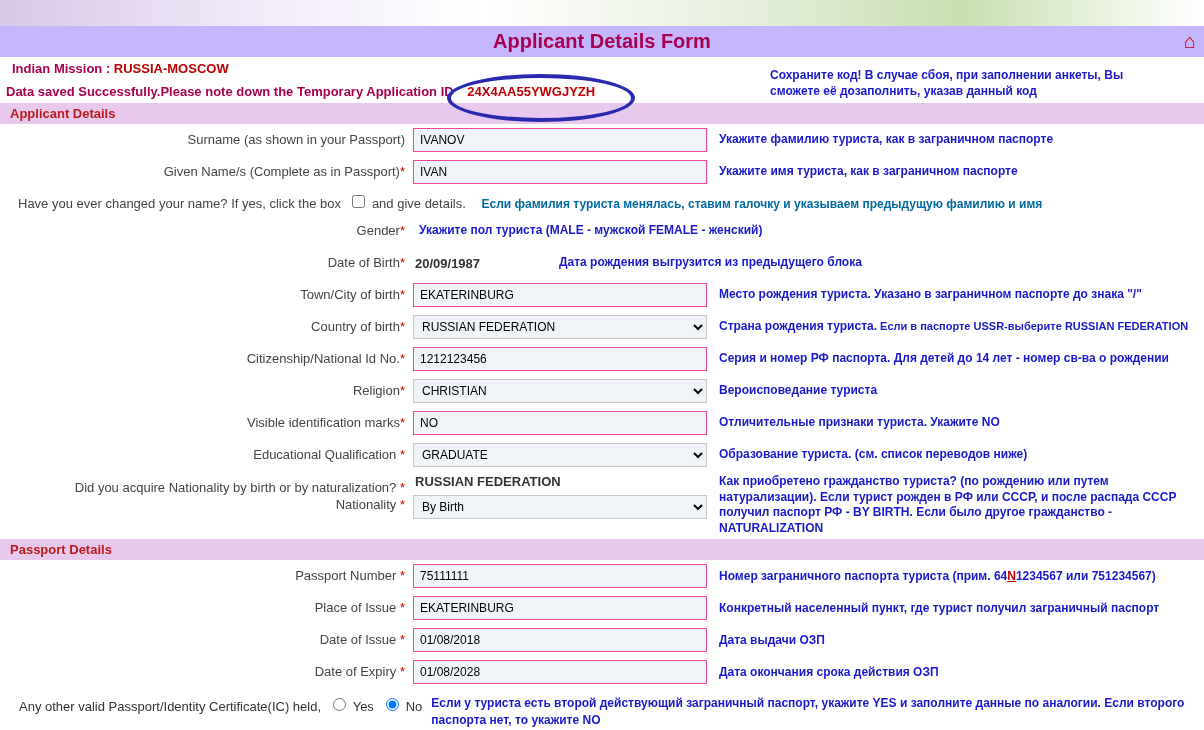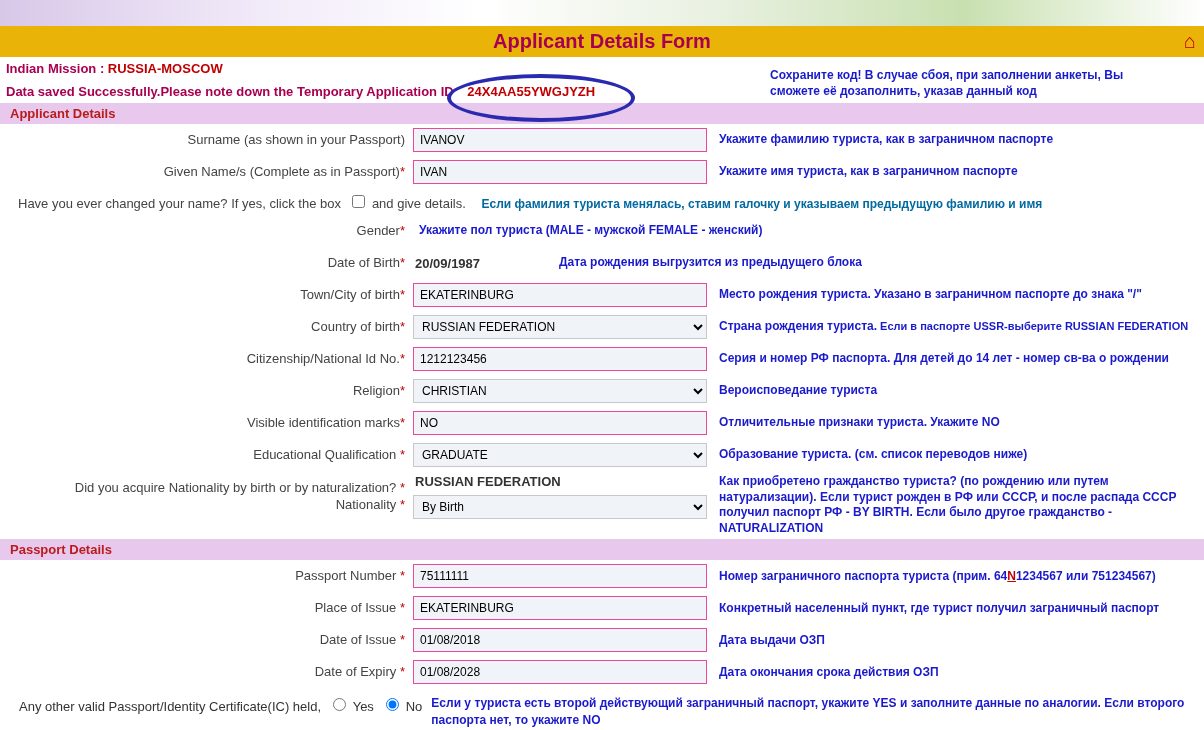--- a/index.html
+++ b/index.html
@@ -10,41 +10,41 @@
     background: #fff;
     width: 1204px;
   }
   .top-banner {
     height: 26px;
     background: linear-gradient(90deg, #d8c8e8 0%, #f0e8f8 20%, #fff 40%, #e8f0e0 60%, #c8e0b0 80%, #fff 100%);
     position: relative;
     overflow: hidden;
   }
   .title-bar {
-    background: #eab308;
+    background: #c4b5fd;
     text-align: center;
     padding: 4px 0;
     position: relative;
   }
   .title-bar h1 {
     margin: 0;
     font-size: 20px;
     color: #a80050;
     font-weight: bold;
   }
   .home-icon {
     position: absolute;
     right: 8px;
     top: 4px;
     font-size: 20px;
     color: #c00000;
     cursor: pointer;
   }
   .mission-line {
-    padding: 4px 6px;
+    padding: 4px 12px;
     font-weight: bold;
     color: #a80050;
   }
   .mission-line .mission-label { color: #a80050; }
   .mission-line .mission-val { color: #c00000; }
   .saved-line {
     padding: 4px 6px;
     font-weight: bold;
     color: #a80050;
     position: relative;

